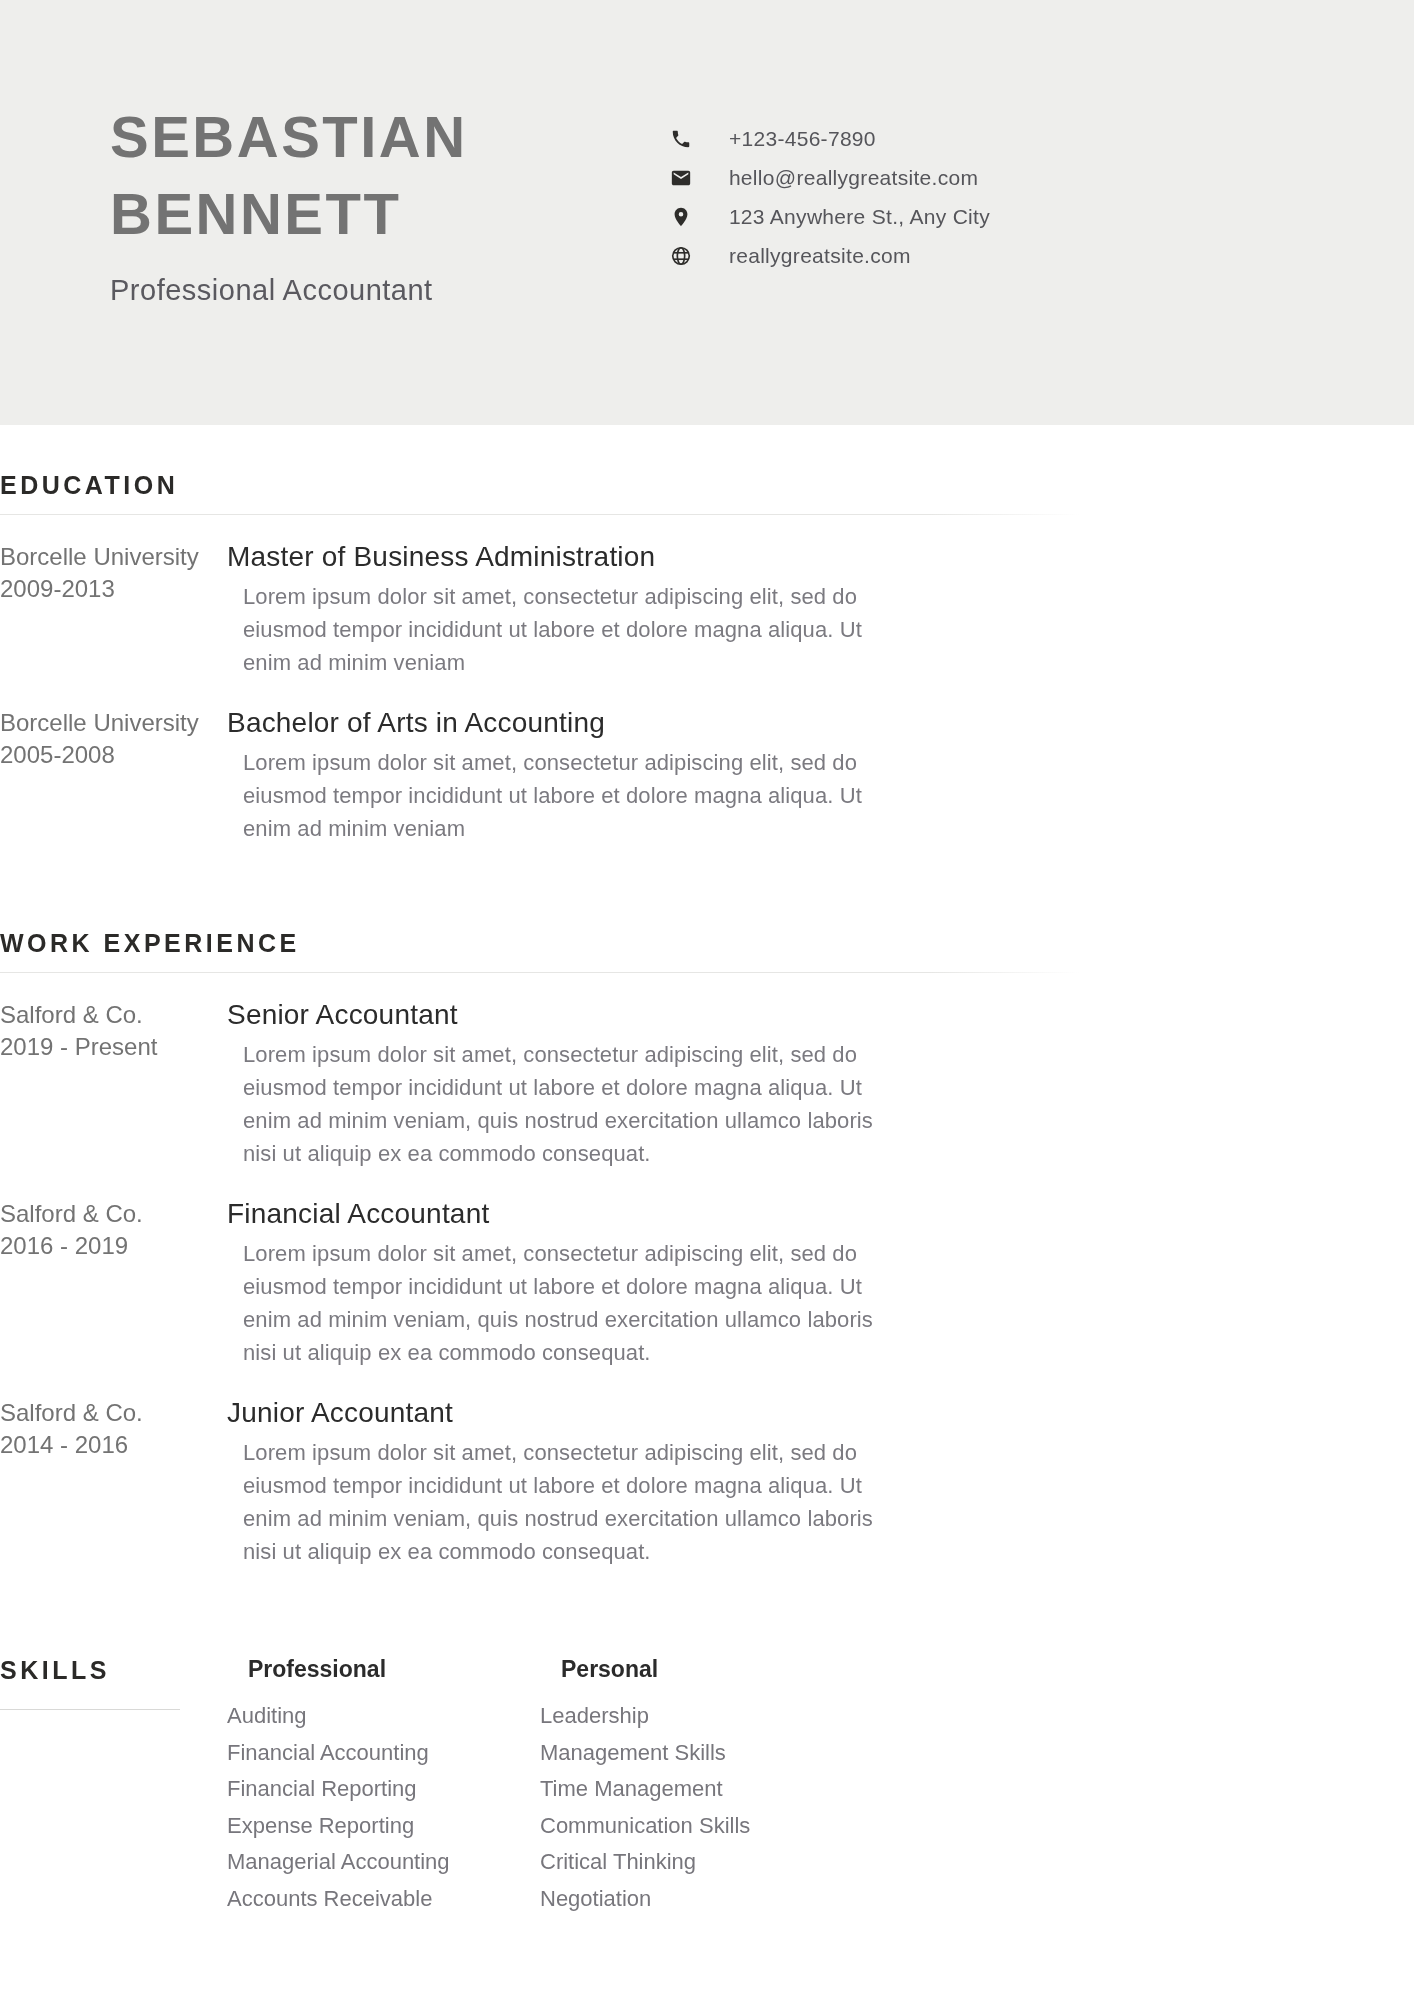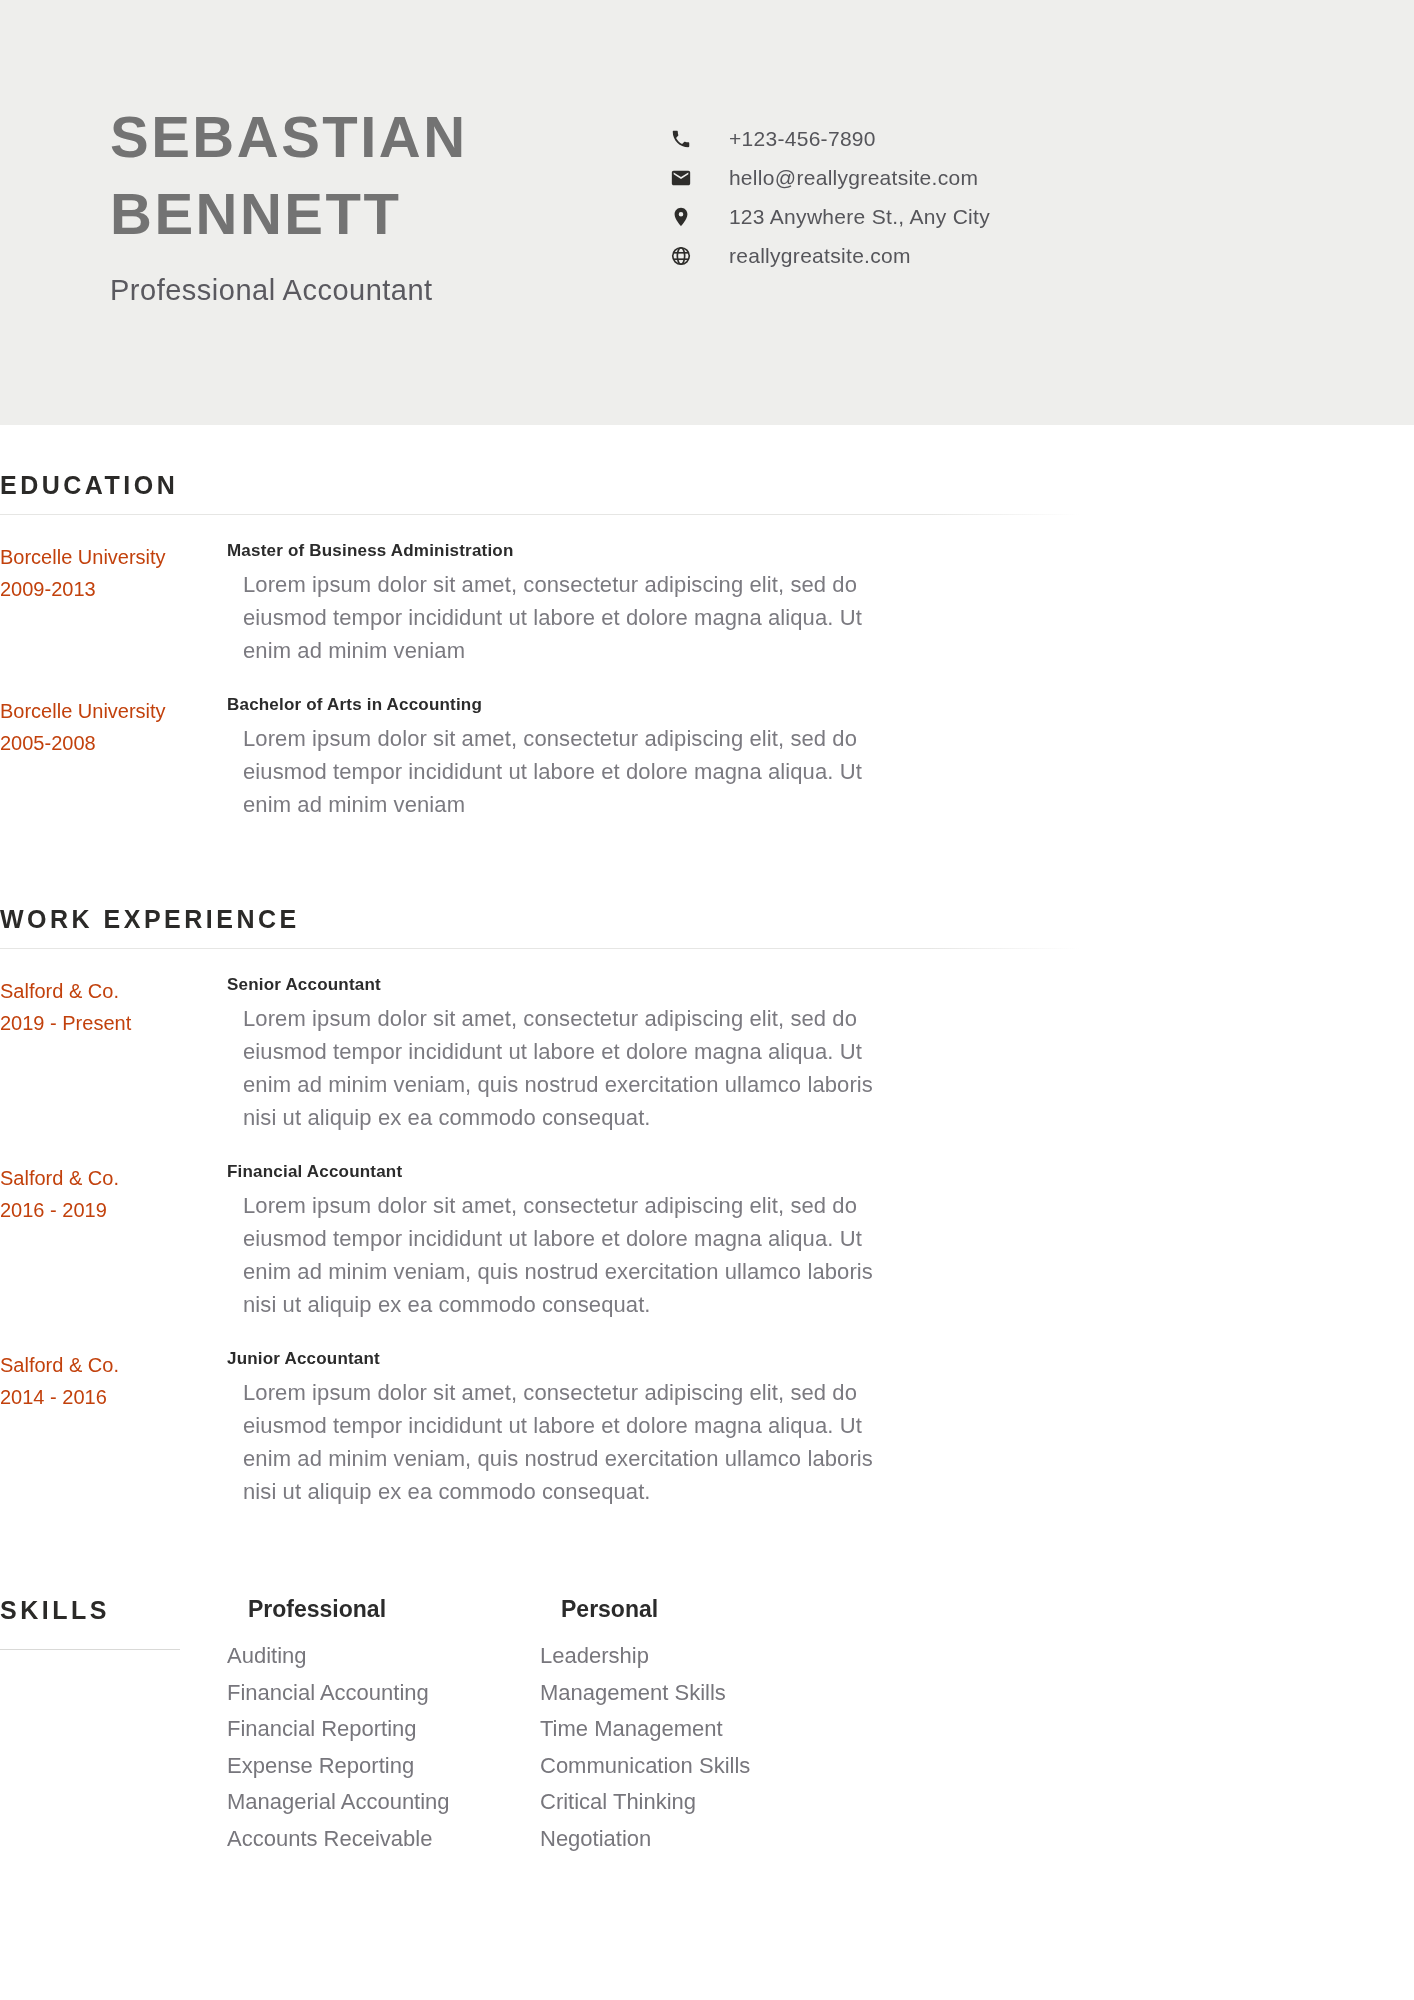--- a/index.html
+++ b/index.html
@@ -78,28 +78,28 @@
   }
   .section-head { margin-bottom: 14px; }
   .section-rule { margin-bottom: 26px; }
 
   .entry {
     display: grid;
     grid-template-columns: 227px 1fr;
     margin-bottom: 28px;
   }
   .entry-meta {
-    font-size: 20px;
+    font-size: 24px;
     line-height: 32px;
-    color: #c2410c;
+    color: #737373;
   }
   .entry-body { max-width: 655px; }
   .entry-title {
-    font-size: 17px;
-    font-weight: 700;
+    font-size: 28px;
+    font-weight: 400;
     color: #2b2b2b;
     margin-bottom: 7px;
     letter-spacing: 0.2px;
   }
   .entry-desc {
     font-size: 22px;
     line-height: 33px;
     color: #7b7a80;
     letter-spacing: 0.1px;
     margin-left: 16px;

